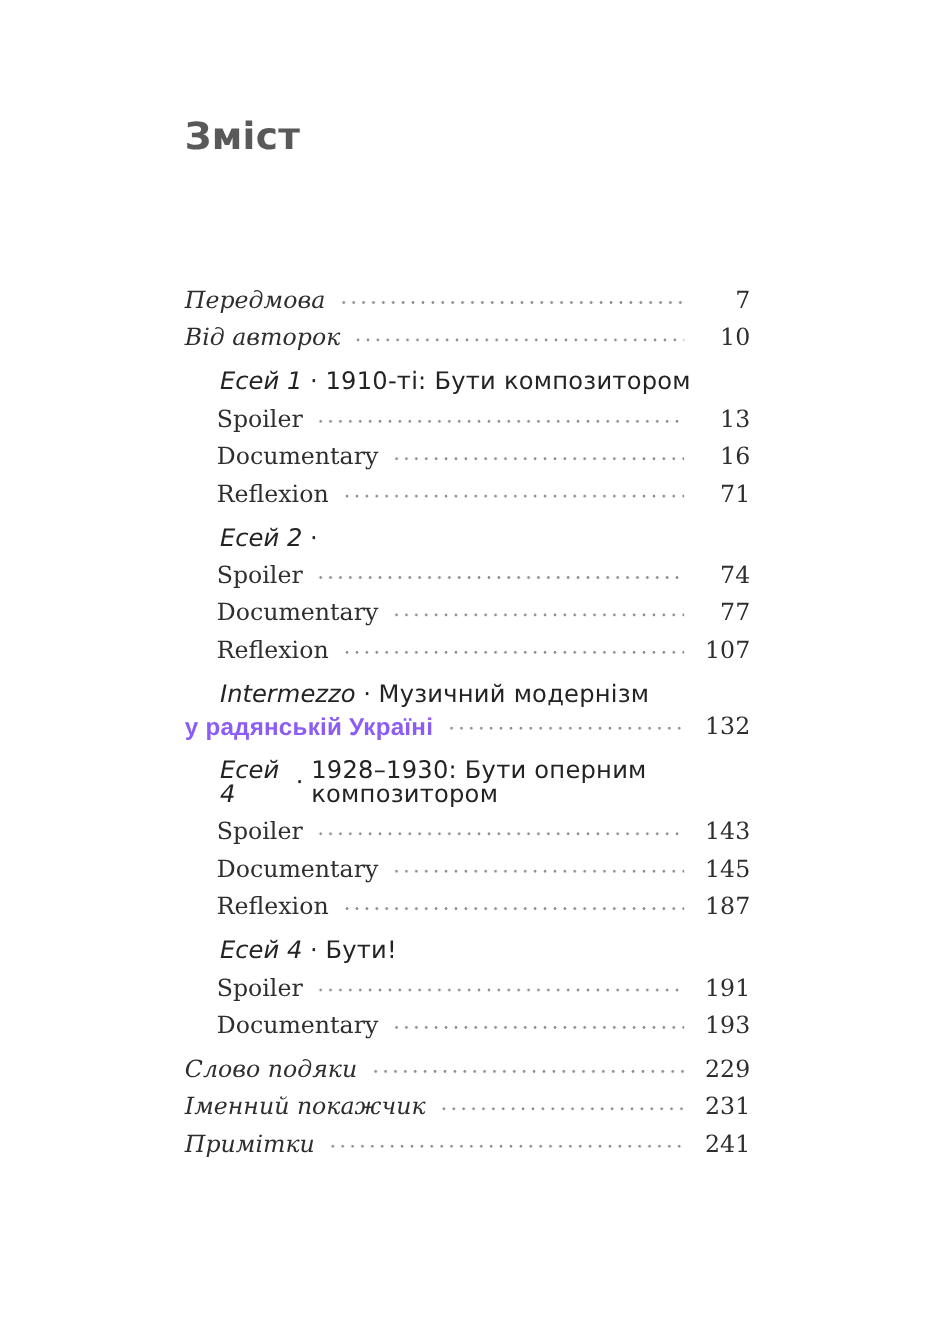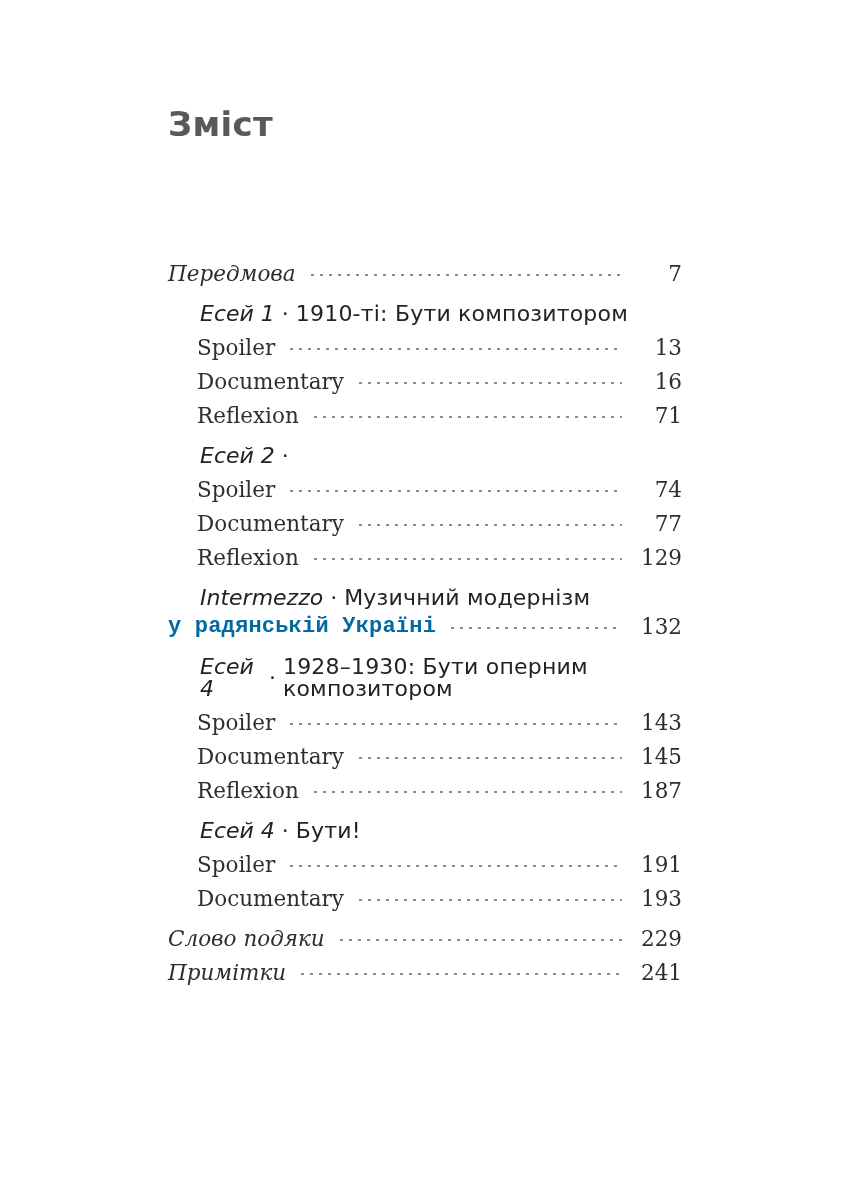--- a/index.html
+++ b/index.html
@@ -59,40 +59,45 @@
   .sect .stitle {
     font-family: "DejaVu Sans", "Liberation Sans", sans-serif;
     font-size: 22px;
   }
   .sect .prefix { font-style: italic; font-weight: 400; margin-left: 32px; }
   .sect .sep    { margin: 0 7px; font-weight: 400; }
   .sect .stitle { font-weight: 400; letter-spacing: 0.2px; }
 
   .sect-l1 { margin-bottom: 7px; }
   .sect-l2 .lbl {
-    font-family: Liberation Mono, monospace;
+    font-family: Liberation Sans, sans-serif;
     font-size: 22px;
     font-weight: 700;
     font-style: normal;
-    color: #0369a1;
+    color: #8b5cf6;
     letter-spacing: 0.2px;
   }
 </style>
 </head>
 <body>
 
 <main class="page">
   <h1 class="title">Зміст</h1>
 
   <section class="group">
     <div class="row">
       <span class="lbl it">Передмова</span>
       <span class="leader"></span>
       <span class="num">7</span>
     </div>
+    <div class="row">
+      <span class="lbl it">Від авторок</span>
+      <span class="leader"></span>
+      <span class="num">10</span>
+    </div>
   </section>
 
   <section class="group">
     <div class="row sect">
       <span class="prefix">Есей 1</span>
       <span class="sep">·</span>
       <span class="stitle">1910-ті: Бути композитором</span>
     </div>
     <div class="row sub">
       <span class="lbl">Spoiler</span>
@@ -122,21 +127,21 @@
       <span class="num">74</span>
     </div>
     <div class="row sub">
       <span class="lbl">Documentary</span>
       <span class="leader"></span>
       <span class="num">77</span>
     </div>
     <div class="row sub">
       <span class="lbl">Reflexion</span>
       <span class="leader"></span>
-      <span class="num">129</span>
+      <span class="num">107</span>
     </div>
   </section>
 
   <section class="group">
     <div class="row sect sect-l1">
       <span class="prefix">Intermezzo</span>
       <span class="sep">·</span>
       <span class="stitle">Музичний модернізм</span>
     </div>
     <div class="row sect-l2">
@@ -187,18 +192,23 @@
     </div>
   </section>
 
   <section class="group">
     <div class="row">
       <span class="lbl it">Слово подяки</span>
       <span class="leader"></span>
       <span class="num">229</span>
     </div>
     <div class="row">
+      <span class="lbl it">Іменний покажчик</span>
+      <span class="leader"></span>
+      <span class="num">231</span>
+    </div>
+    <div class="row">
       <span class="lbl it">Примітки</span>
       <span class="leader"></span>
       <span class="num">241</span>
     </div>
   </section>
 </main>
 
 </body></html>

